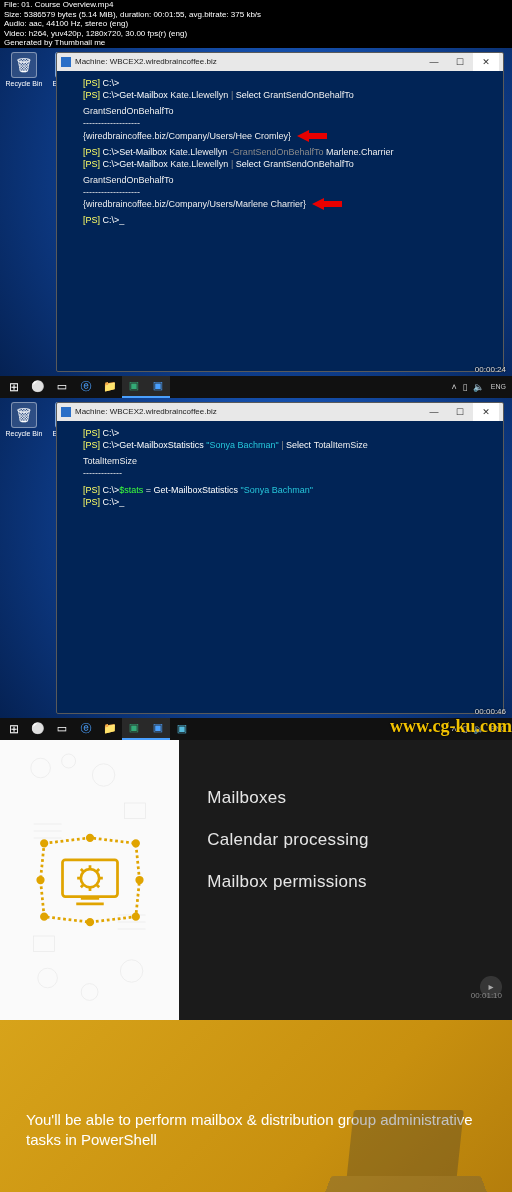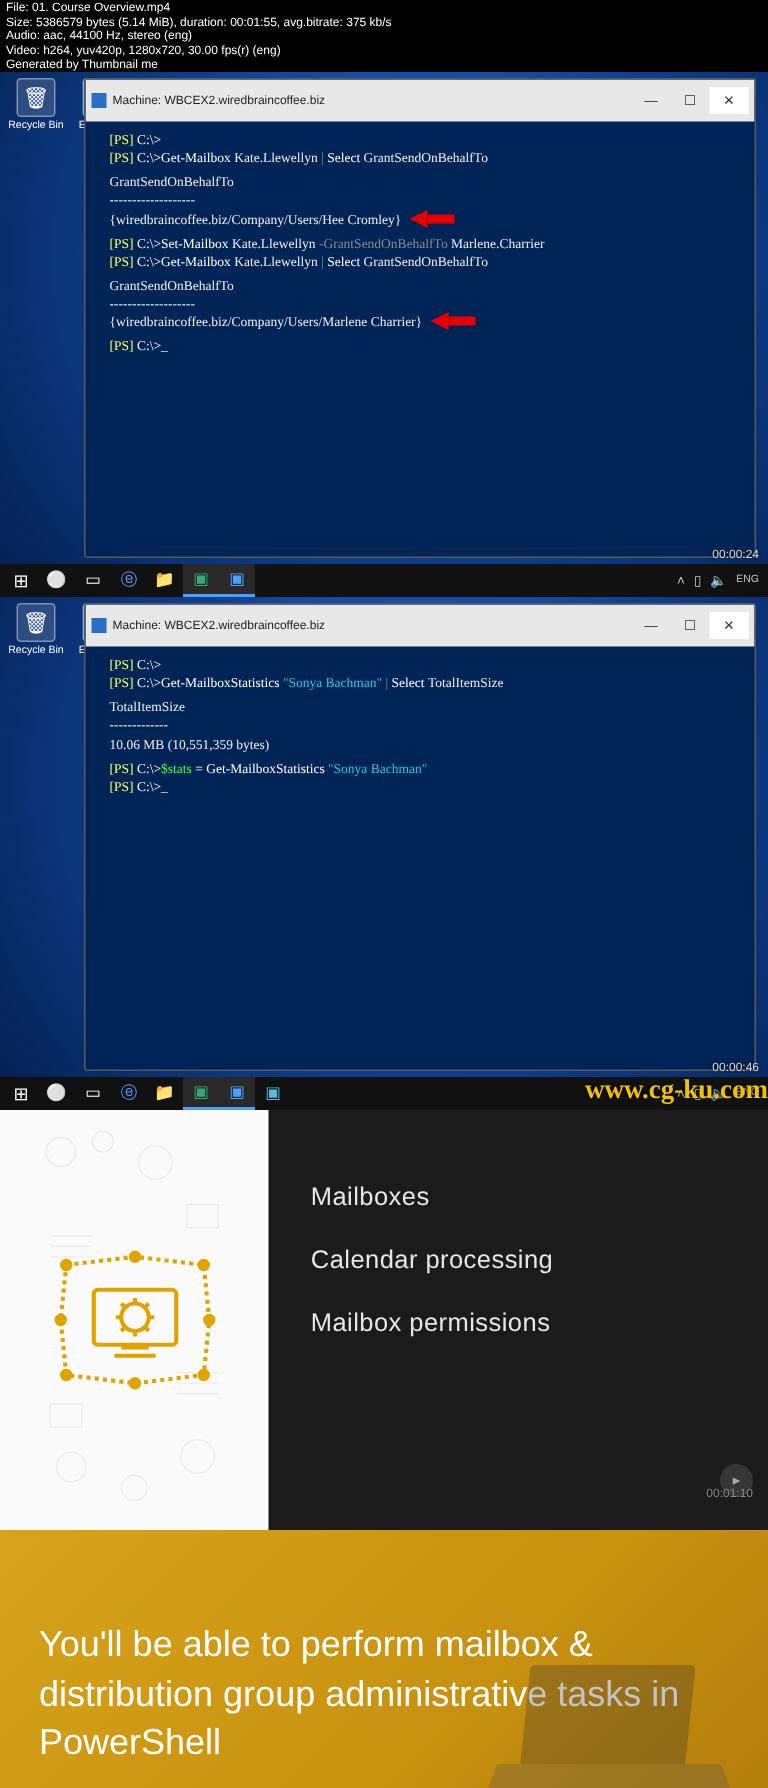--- a/index.html
+++ b/index.html
@@ -14,28 +14,28 @@
 
   .desk-icon { position:absolute; width:40px; text-align:center; color:#fff; font-size:7px; }
   .desk-icon .glyph { width:26px; height:26px; margin:0 auto 2px; background:rgba(255,255,255,0.15); border:1px solid rgba(255,255,255,0.4); border-radius:3px; display:flex; align-items:center; justify-content:center; font-size:14px; }
   .icon-recycle { top:4px; left:4px; }
   .icon-exchange { top:4px; left:48px; }
   .icon-exchange .glyph { background:#2a6fc7; }
 
   
   .pswin { position:absolute; left:56px; right:8px; top:4px; bottom:26px; background:#012456; border:1px solid #5a5a5a; border-radius:2px; overflow:hidden; }
   .panel2 .pswin { top:4px; bottom:26px; }
-  .titlebar { height:28px; background:#e8e8e8; display:flex; align-items:center; padding:0 4px; font-size:8px; color:#222; }
+  .titlebar { height:18px; background:#e8e8e8; display:flex; align-items:center; padding:0 4px; font-size:8px; color:#222; }
   .titlebar .ticon { width:10px; height:10px; background:#2a6fc7; margin-right:4px; display:inline-block; }
   .titlebar .ttext { flex:1; white-space:nowrap; overflow:hidden; }
   .winbtns { display:flex; gap:0; }
   .winbtn { width:26px; height:18px; display:flex; align-items:center; justify-content:center; font-size:9px; color:#333; }
   .winbtn.close { background:#fff; }
 
-  .term { padding:6px 16px; font-family: Liberation Serif, serif; font-size:9px; line-height:1.35; color:#eee; }
+  .term { padding:6px 26px; font-family: Liberation Sans, sans-serif; font-size:9px; line-height:1.35; color:#eee; }
   .term .row { white-space: pre; display:flex; align-items:center; }
   .ps { color:#ffff66; }
   .prompt { color:#fff; }
   .cmdlet { color:#fff;text-align:center; }
   .param { color:#8a8a8a; }
   .pipe { color:#8a8a8a; }
   .str { color:#26c6da; }
   .var { color:#3cff3c; }
   .output { color:#eee; }
 
@@ -62,21 +62,21 @@
   .badge svg { width:100%; height:100%; }
   .p3right { flex:1; padding:48px 28px; }
   .p3right .item { font-size:17px; font-weight:300; margin-bottom:22px; letter-spacing:0.3px; }
   .p3ts { position:absolute; right:10px; bottom:20px; font-size:8px; color:#888; }
   .p3play { position:absolute; right:10px; bottom:22px; width:22px; height:22px; border-radius:50%; background:rgba(120,120,120,0.3); display:flex; align-items:center; justify-content:center; color:#aaa; font-size:10px; }
 
   .watermark { position:absolute; left:0; right:0; top:-3px; text-align:right; color:#f2c200; font-size:18px; font-weight:bold; font-family: Georgia, serif; text-shadow:0 0 2px #000; pointer-events:none; transform:translateY(-100%); }
 
   
   .panel4 { position:relative; height:220px; background: linear-gradient(135deg,#d7a31a 0%, #c8900f 60%, #b07a0b 100%); display:flex; align-items:center; justify-content:center; padding:0 26px; }
-  .p4text { color:#fff; font-size:24px; font-weight:400; line-height:1.35; text-align:left; }
+  .p4text { color:#fff; font-size:15px; font-weight:400; line-height:1.35; text-align:left; }
   .laptop { position:absolute; right:16px; bottom:10px; width:170px; height:120px; opacity:0.3; }
   .laptop::before { content:""; position:absolute; left:24px; top:0; width:110px; height:72px; background:#333; border-radius:3px; transform: skewX(-6deg); }
   .laptop::after { content:""; position:absolute; left:0; bottom:14px; width:160px; height:52px; background:#555; border-radius:3px; transform: perspective(300px) rotateX(55deg); }
 
   
   .sp4 { height:4px; }
 </style>
 </head>
 <body>
 
@@ -167,21 +167,20 @@
         <div class="winbtn">☐</div>
         <div class="winbtn close">✕</div>
       </div>
     </div>
     <div class="term">
       <div class="row"><span class="ps">[PS]</span><span>&nbsp;</span><span class="prompt">C:\&gt;</span></div>
       <div class="row"><span class="ps">[PS]</span><span>&nbsp;</span><span class="prompt">C:\&gt;</span><span class="cmdlet">Get-MailboxStatistics </span><span class="str">"Sonya Bachman" </span><span class="pipe">| </span><span class="cmdlet">Select </span><span class="output">TotalItemSize</span></div>
       <div class="sp4"></div>
       <div class="row"><span class="output">TotalItemSize</span></div>
       <div class="row"><span class="output">-------------</span></div>
-      <div class="row"><span class="output">10.06 MB (10,551,359 bytes)</span></div>
       <div class="sp4"></div>
       <div class="row"><span class="ps">[PS]</span><span>&nbsp;</span><span class="prompt">C:\&gt;</span><span class="var">$stats</span><span class="output"> = </span><span class="cmdlet">Get-MailboxStatistics </span><span class="str">"Sonya Bachman"</span></div>
       <div class="row"><span class="ps">[PS]</span><span>&nbsp;</span><span class="prompt">C:\&gt;</span><span class="output">_</span></div>
     </div>
   </div>
 
   <div class="timestamp-overlay">00:00:46</div>
 
   <div class="taskbar">
     <div class="tleft">

